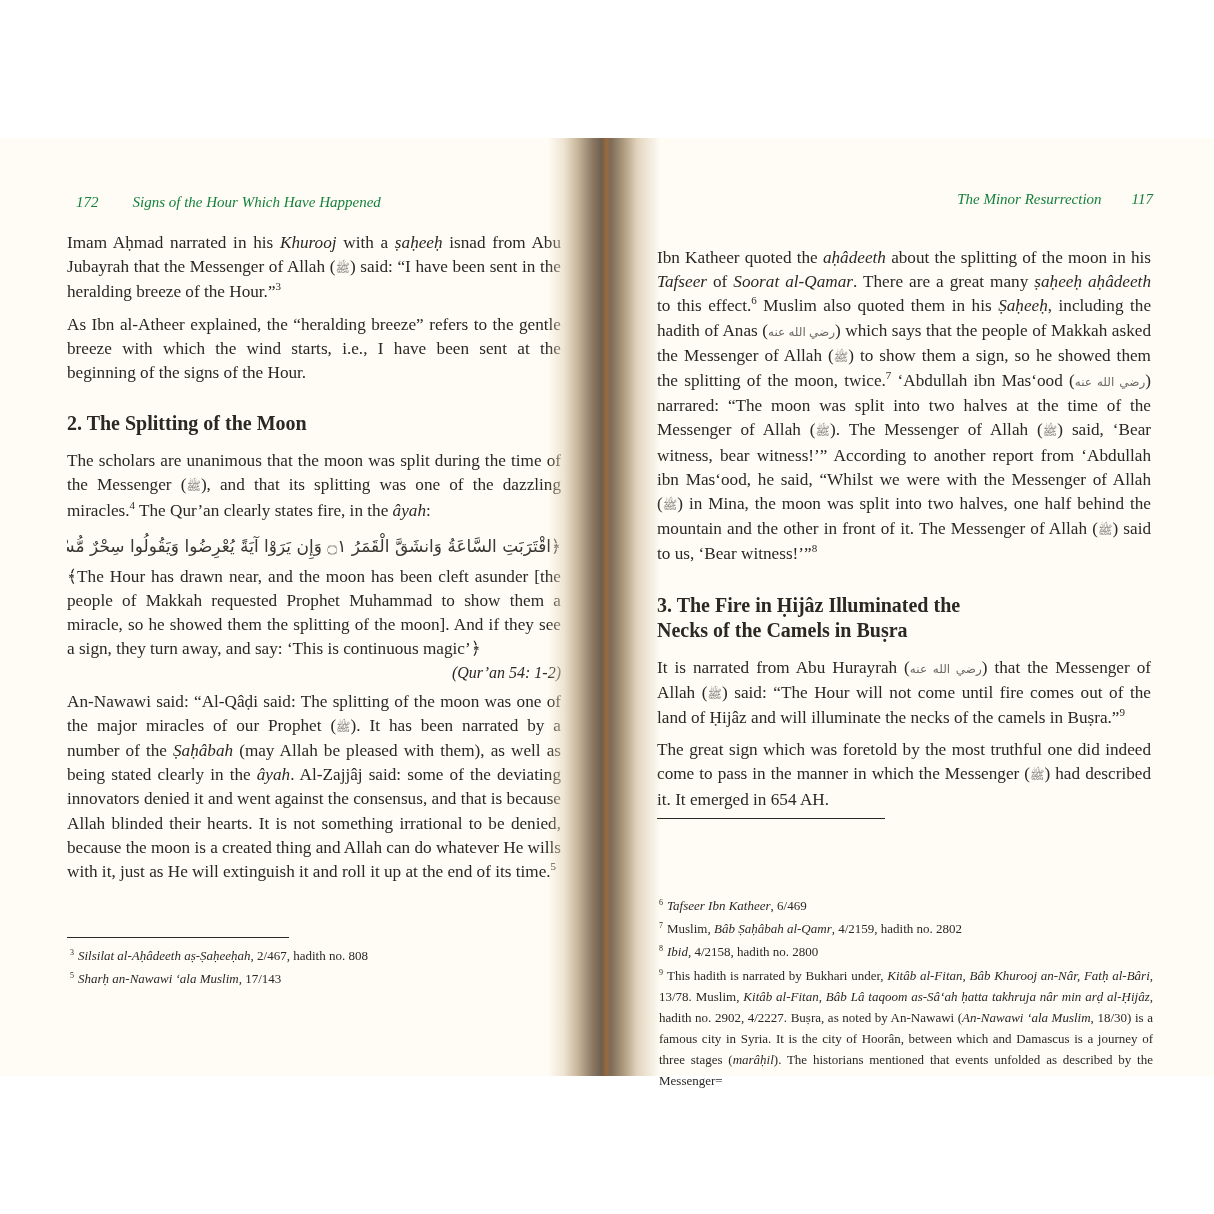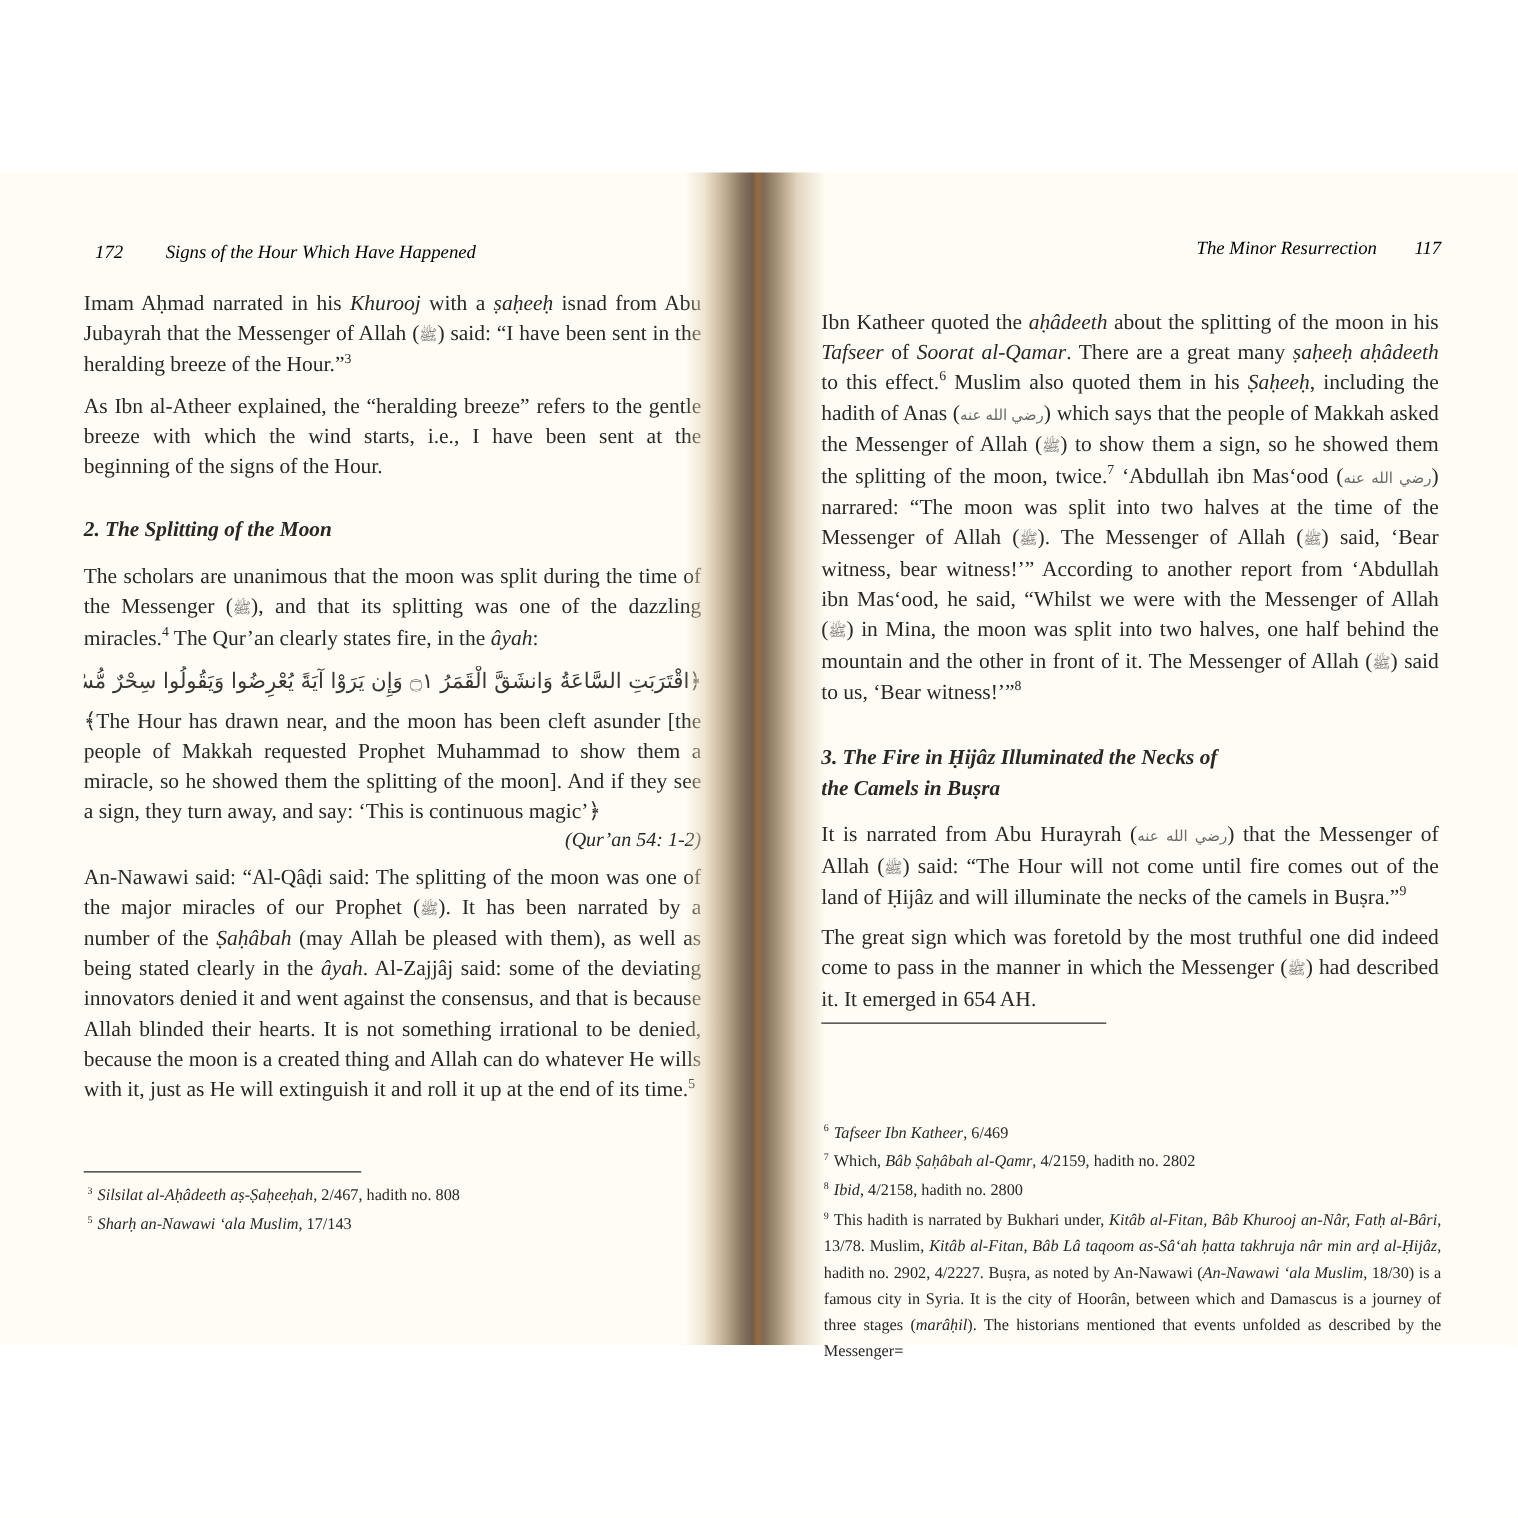--- a/index.html
+++ b/index.html
@@ -29,41 +29,41 @@
         #a89478 66%,
         rgba(222,206,182,0.85) 80%,
         rgba(254,252,244,0) 100%);
     }
     .page { position: absolute; top: 138px; }
     .page.left { left: 67px; width: 494px; }
     .page.right { left: 657px; width: 494px; }
 
     .running-head {
       position: absolute; top: 56px;
-      font-style: italic; font-size: 15px; color: #000000;
+      font-style: italic; font-size: 15px; color: #15803d;
       white-space: nowrap;
     }
     .page.left .running-head { left: 9px; }
     .page.right .running-head { right: -2px; top: 53px; }
     .running-head .pnum { display: inline-block; }
     .page.left .running-head .pnum { margin-right: 34px; }
     .page.right .running-head .pnum { margin-left: 30px; }
 
     .body-text {
       position: absolute; top: 93px; left: 0; width: 100%;
       font-size: 17.2px; line-height: 24.2px;
       text-align: justify;
     }
     .page.right .body-text { top: 108px; }
     p { margin: 0 0 8px 0; }
     sup { font-size: 11px; line-height: 0; vertical-align: 7px; }
     .pbuh { font-size: 12px; color: #6d6a66; letter-spacing: -1px; }
     h2 {
-      font-size: 17px; font-weight: bold; margin: 26px 0 13px 0;
-      line-height: 25px; color: #2b2724; text-align: left; font-style: italic;
+      font-size: 20px; font-weight: bold; margin: 26px 0 13px 0;
+      line-height: 25px; color: #2b2724; text-align: left;
     }
     .arabic {
       direction: rtl; text-align: center;
       font-family: "DejaVu Sans", sans-serif;
       font-size: 17px; line-height: 26px; margin: 10px 0 6px 0;
       color: #3a3633; white-space: nowrap; overflow: hidden;
     }
     .translation { margin-bottom: 0; }
     .verse-ref {
       text-align: right; font-style: italic; font-size: 16px;
@@ -129,19 +129,19 @@
     <h2 style="width:330px;">3. The Fire in Ḥijâz Illuminated the Necks of the Camels in Buṣra</h2>
 
     <p><span>It is narrated from Abu Hurayrah (</span><span class="pbuh">رضي الله عنه</span><span>) that the Messenger of Allah (</span><span class="pbuh">ﷺ</span><span>) said: “The Hour will not come until fire comes out of the land of Ḥijâz and will illuminate the necks of the camels in Buṣra.”</span><sup>9</sup></p>
 
     <p><span>The great sign which was foretold by the most truthful one did indeed come to pass in the manner in which the Messenger (</span><span class="pbuh">ﷺ</span><span>) had described it. It emerged in 654 AH.</span></p>
   </div>
 
   <div class="fn-rule"></div>
   <div class="footnotes right-fn">
     <div class="fn"><sup>6</sup><i>Tafseer Ibn Katheer</i><span>, 6/469</span></div>
-    <div class="fn"><sup>7</sup><span>Which, </span><i>Bâb Ṣaḥâbah al-Qamr</i><span>, 4/2159, hadith no. 2802</span></div>
+    <div class="fn"><sup>7</sup><span>Muslim, </span><i>Bâb Ṣaḥâbah al-Qamr</i><span>, 4/2159, hadith no. 2802</span></div>
     <div class="fn"><sup>8</sup><i>Ibid</i><span>, 4/2158, hadith no. 2800</span></div>
     <div class="fn"><sup>9</sup><span>This hadith is narrated by Bukhari under, </span><i>Kitâb al-Fitan, Bâb Khurooj an-Nâr, Fatḥ al-Bâri</i><span>, 13/78. Muslim, </span><i>Kitâb al-Fitan, Bâb Lâ taqoom as-Sâ‘ah ḥatta takhruja nâr min arḍ al-Ḥijâz</i><span>, hadith no. 2902, 4/2227. Buṣra, as noted by An-Nawawi (</span><i>An-Nawawi ‘ala Muslim</i><span>, 18/30) is a famous city in Syria. It is the city of Hoorân, between which and Damascus is a journey of three stages (</span><i>marâḥil</i><span>). The historians mentioned that events unfolded as described by the Messenger=</span></div>
   </div>
 </div>
 
 <div class="spine"></div>
 
 </body></html>

